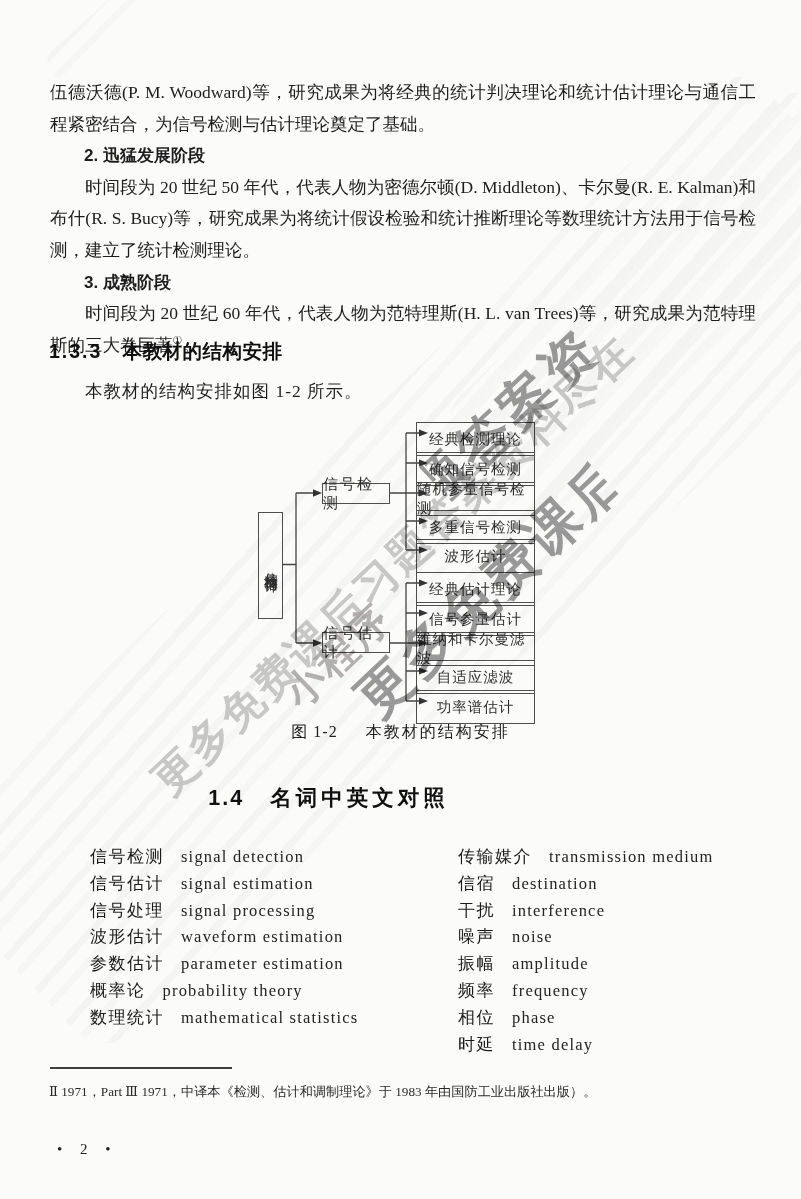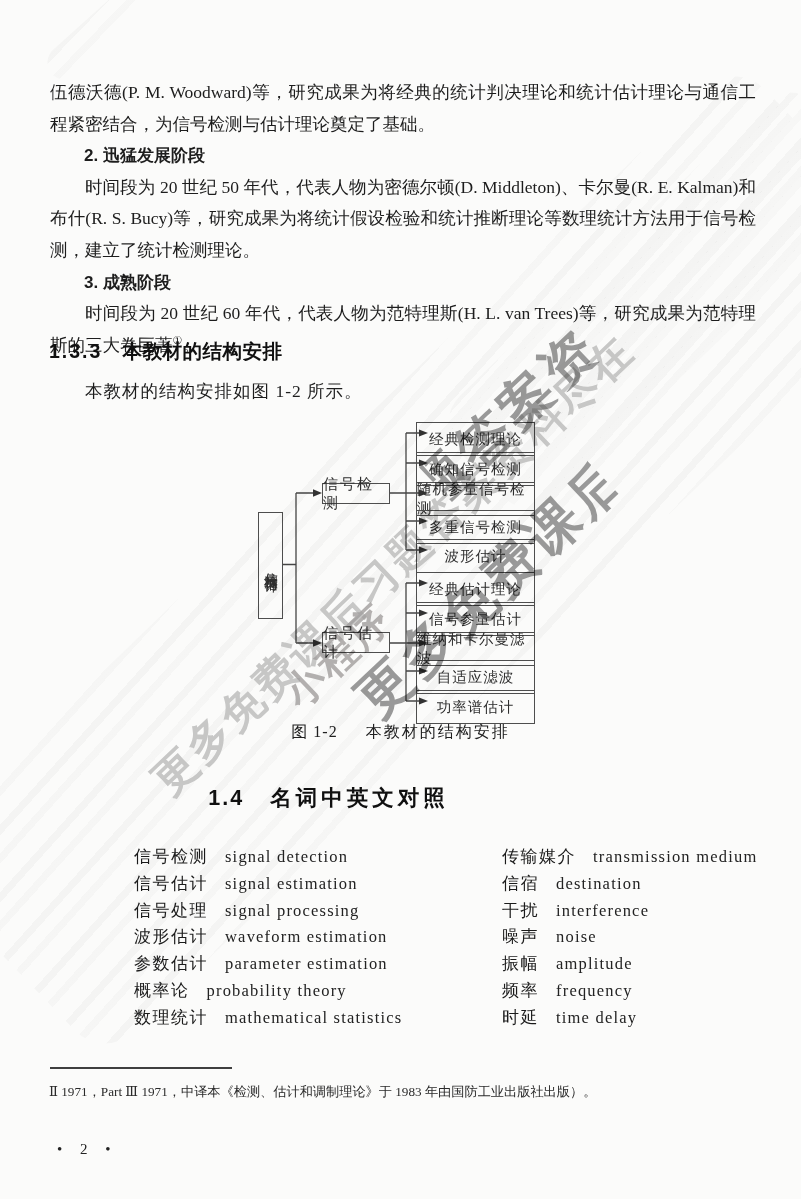--- a/index.html
+++ b/index.html
@@ -35,21 +35,21 @@
     writing-mode:vertical-rl;text-orientation:upright;letter-spacing:1px;}
   .figcap{position:absolute;left:0;top:309px;width:801px;text-align:center;
     font-size:16px;color:#202020;letter-spacing:2px;}
   .figcap .capno{margin-right:28px;letter-spacing:1px;}
   
   .h14{position:absolute;left:0;top:783px;width:657px;text-align:center;
     font-family:"Liberation Sans","DejaVu Sans",sans-serif;
     font-weight:bold;font-size:21.5px;color:#101010;letter-spacing:4px;}
   .h14 .num{margin-right:26px;letter-spacing:2px;}
   
-  .gcol{position:absolute;top:844px;font-size:17px;line-height:26.8px;margin-left:44px;}
+  .gcol{position:absolute;top:844px;font-size:17px;line-height:26.8px;}
   .gcol.left{left:90px;width:350px;}
   .gcol.right{left:458px;width:320px;}
   .g-cn{letter-spacing:1.5px;margin-right:17px;color:#1b1b1b;}
   .g-en{font-size:16.5px;letter-spacing:1.2px;color:#222;}
   
   .fnrule{position:absolute;left:50px;top:1067px;width:182px;height:0;
     border-top:2px solid #3f3f3f;}
   .footnote{position:absolute;left:49px;top:1080px;width:712px;
     font-size:13.2px;line-height:23.5px;color:#2a2a2a;text-align:justify;}
   .footnote .l1{text-indent:2.2em;}
@@ -157,20 +157,21 @@
   <div class="g-row"><span class="g-cn">概率论</span><span class="g-en">probability theory</span></div>
   <div class="g-row"><span class="g-cn">数理统计</span><span class="g-en">mathematical statistics</span></div>
 </div>
 <div class="gcol right">
   <div class="g-row"><span class="g-cn">传输媒介</span><span class="g-en">transmission medium</span></div>
   <div class="g-row"><span class="g-cn">信宿</span><span class="g-en">destination</span></div>
   <div class="g-row"><span class="g-cn">干扰</span><span class="g-en">interference</span></div>
   <div class="g-row"><span class="g-cn">噪声</span><span class="g-en">noise</span></div>
   <div class="g-row"><span class="g-cn">振幅</span><span class="g-en">amplitude</span></div>
   <div class="g-row"><span class="g-cn">频率</span><span class="g-en">frequency</span></div>
+  <div class="g-row"><span class="g-cn">相位</span><span class="g-en">phase</span></div>
   <div class="g-row"><span class="g-cn">时延</span><span class="g-en">time delay</span></div>
 </div>
 
 <div class="fnrule"></div>
 <div class="footnote">
   <div class="l2">Ⅱ 1971，Part Ⅲ 1971，中译本《检测、估计和调制理论》于 1983 年由国防工业出版社出版）。</div>
 </div>
 <div class="pagenum">• 2 •</div>
 
 <div class="wm">

